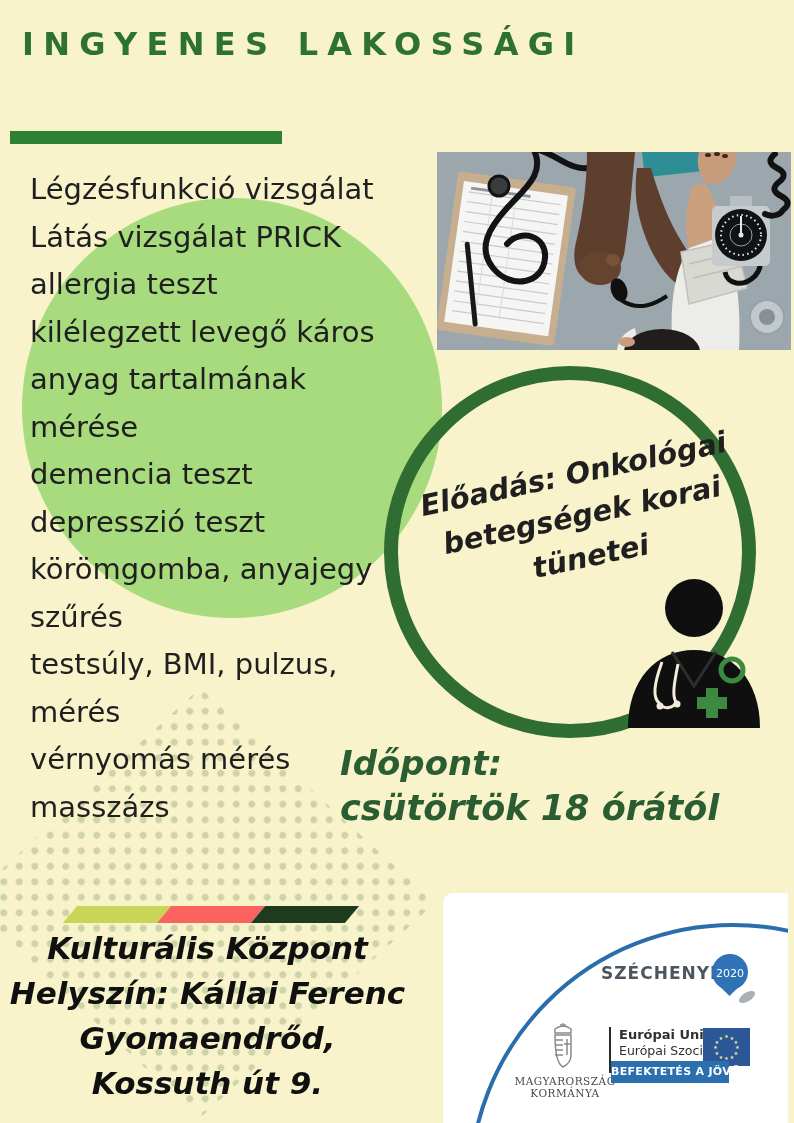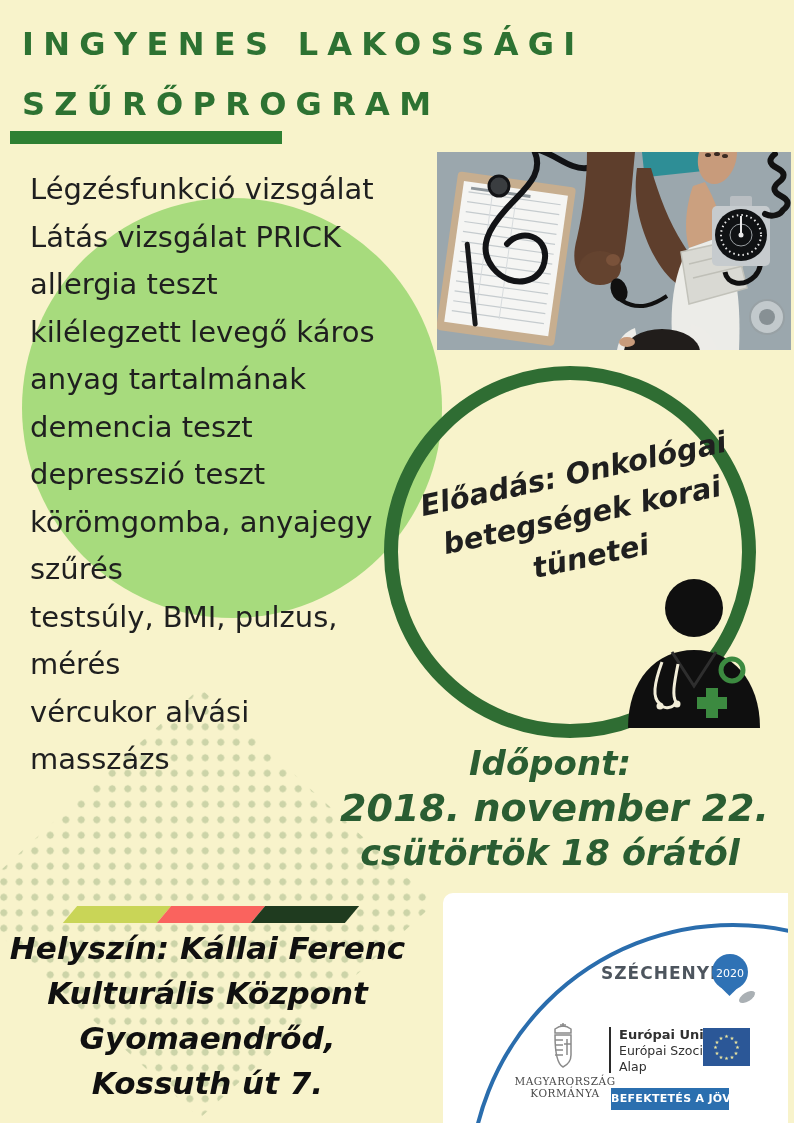--- a/index.html
+++ b/index.html
@@ -48,21 +48,21 @@
   .lecture {
     position: absolute; left: 396px; top: 452px; width: 372px; z-index: 3;
     transform: rotate(-12deg); text-align: center;
     font-style: italic; font-weight: 600; font-size: 29px; line-height: 42px;
     color: var(--text_dark, #1C1C1C);
   }
   .doctor { position: absolute; left: 612px; top: 576px; width: 164px; height: 152px; z-index: 3; }
   
   .schedule {
     position: absolute; left: 340px; top: 740px; width: 420px; z-index: 3;
-    text-align: center; color: var(--schedule_green, #2A5D32);
+    text-align: left; color: var(--schedule_green, #2A5D32);
     font-style: italic; font-weight: bold; white-space: nowrap;
   }
   .schedule .heading { font-size: 34px; line-height: 46px; }
   .schedule .date    { font-size: 38px; line-height: 45px; }
   .schedule .time    { font-size: 35px; line-height: 44px; }
   
   .stripes { position: absolute; left: 70px; top: 906px; height: 17px; z-index: 2; white-space: nowrap; }
   .stripes span { display: inline-block; width: 94px; height: 17px; transform: skewX(-40deg); }
   .stripe-1 { background: var(--stripe_yellow_green, #C9D557); }
   .stripe-2 { background: var(--stripe_red, #FA635E); }
@@ -92,52 +92,52 @@
   .gov-text {
     position: absolute; left: 62px; top: 182px; width: 120px; text-align: center;
     font-family: "DejaVu Serif", serif; font-size: 10.5px; letter-spacing: 0.5px;
     color: #4A4A4A; line-height: 12px;
   }
   .divider { position: absolute; left: 166px; top: 134px; width: 2px; height: 46px; background: #2B2B2B; }
   .eu-text { position: absolute; left: 176px; top: 134px; color: #303030; line-height: 16px; font-size: 12.5px; white-space: nowrap; }
   .eu-text .b { font-weight: bold; font-size: 13px; }
   .flag { position: absolute; left: 260px; top: 135px; width: 47px; height: 38px; }
   .banner {
-    position: absolute; left: 168px; top: 195px; width: 118px; height: 22px;
+    position: absolute; left: 168px; top: 168px; width: 118px; height: 22px;
     background: var(--banner_blue, #2B6FAF); color: #fff; text-align: right;
     font-size: 11px; font-weight: bold; line-height: 22px; letter-spacing: 0.3px; white-space: nowrap;
   }
 </style>
 </head>
 <body>
 
 <div class="poster">
 
   <div class="title">
     <div>INGYENES LAKOSSÁGI</div>
-    <div>SZŰRŐPROGRAM</div>
   </div>
   <div class="title-underline"></div>
 
   <div class="green-circle"></div>
   <div class="dots"></div>
 
   <div class="screenings">
     <div>Légzésfunkció vizsgálat</div>
     <div>Látás vizsgálat PRICK</div>
     <div>allergia teszt</div>
     <div>kilélegzett levegő káros</div>
     <div>anyag tartalmának</div>
+    <div>mérése</div>
     <div>demencia teszt</div>
     <div>depresszió teszt</div>
     <div>körömgomba, anyajegy</div>
     <div>szűrés</div>
     <div>testsúly, BMI, pulzus,</div>
     <div>mérés</div>
-    <div>vércukor alvási</div>
+    <div>vérnyomás mérés</div>
     <div>masszázs</div>
   </div>
 
   <svg class="photo" viewBox="0 0 354 198" preserveAspectRatio="none">
     <rect width="354" height="198" fill="#9BA7AD"></rect>
     <g transform="translate(16,36) rotate(8 55 75)">
       <rect x="-7" y="-9" width="119" height="160" rx="4" fill="#C7AE8F"></rect>
       <rect x="0" y="0" width="105" height="142" fill="#F5F5F3"></rect>
       <path d="M6,10h93 M6,20h93 M6,30h93 M6,40h93 M6,50h93 M6,60h93 M6,70h93 M6,80h93 M6,90h93 M6,100h93 M6,110h93 M6,120h93 M6,130h93" stroke="#C5CBCE" stroke-width="1.2" fill="none"></path>
       <path d="M30,10v122 M54,10v122" stroke="#D8DCDE" stroke-width="1" fill="none"></path>
@@ -212,33 +212,32 @@
       <path d="M48,128 C52,134 62,132 64,126"></path>
     </g>
     <circle cx="48" cy="130" r="3.5" fill="#F2EDD8"></circle>
     <circle cx="65" cy="128" r="3.5" fill="#F2EDD8"></circle>
     <circle cx="120" cy="94" r="11" fill="none" stroke="#3C8A40" stroke-width="5"></circle>
     <path d="M94,112 h12 v9 h9 v12 h-9 v9 h-12 v-9 h-9 v-12 h9 Z" fill="#3C8A40"></path>
   </svg>
 
   <div class="schedule">
     <div class="heading">Időpont:</div>
-    <div class="date">2018. november 22.</div>
     <div class="time">csütörtök 18 órától</div>
   </div>
 
   <div class="stripes">
     <span class="stripe-1"></span><span class="stripe-2"></span><span class="stripe-3"></span>
   </div>
 
   <div class="location">
+    <div>Kulturális Központ</div>
     <div>Helyszín: Kállai Ferenc</div>
-    <div>Kulturális Központ</div>
     <div>Gyomaendrőd,</div>
-    <div>Kossuth út 7.</div>
+    <div>Kossuth út 9.</div>
   </div>
 
   <div class="card">
     <div class="arc"></div>
 
     <div class="szechenyi-label">SZÉCHENYI</div>
 
     <svg class="pin" viewBox="0 0 56 60">
       <ellipse cx="42" cy="46" rx="9" ry="4.5" fill="#AAB0B4" transform="rotate(-32 42 46)"></ellipse>
       <rect x="17" y="27" width="15" height="15" fill="#2F72B5" transform="rotate(45 24.5 34.5)"></rect>

